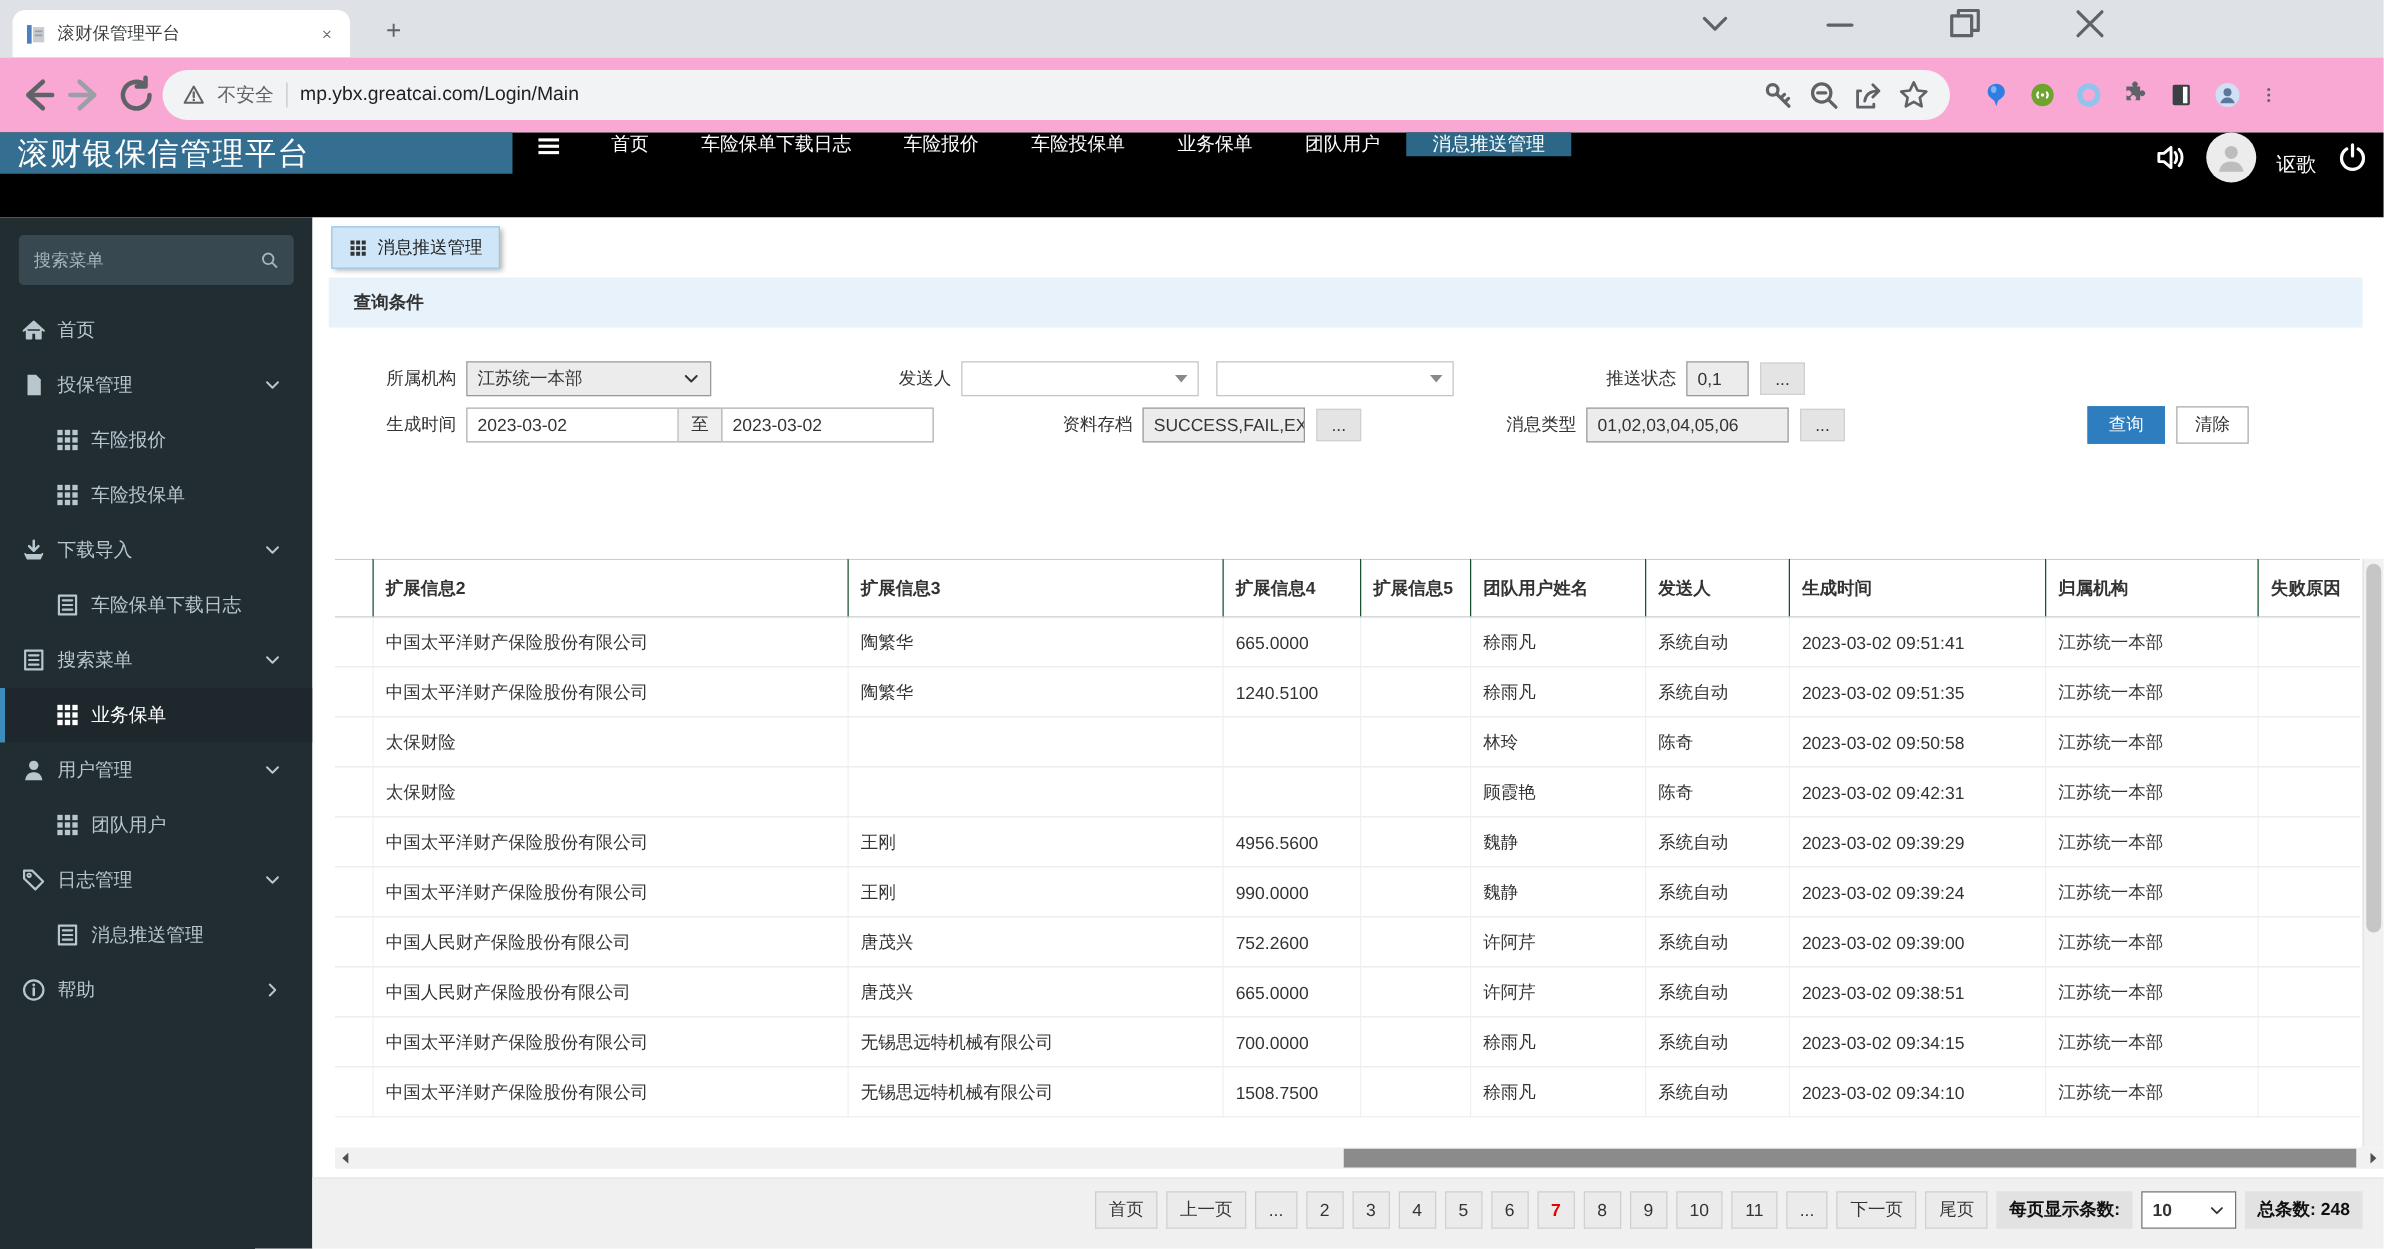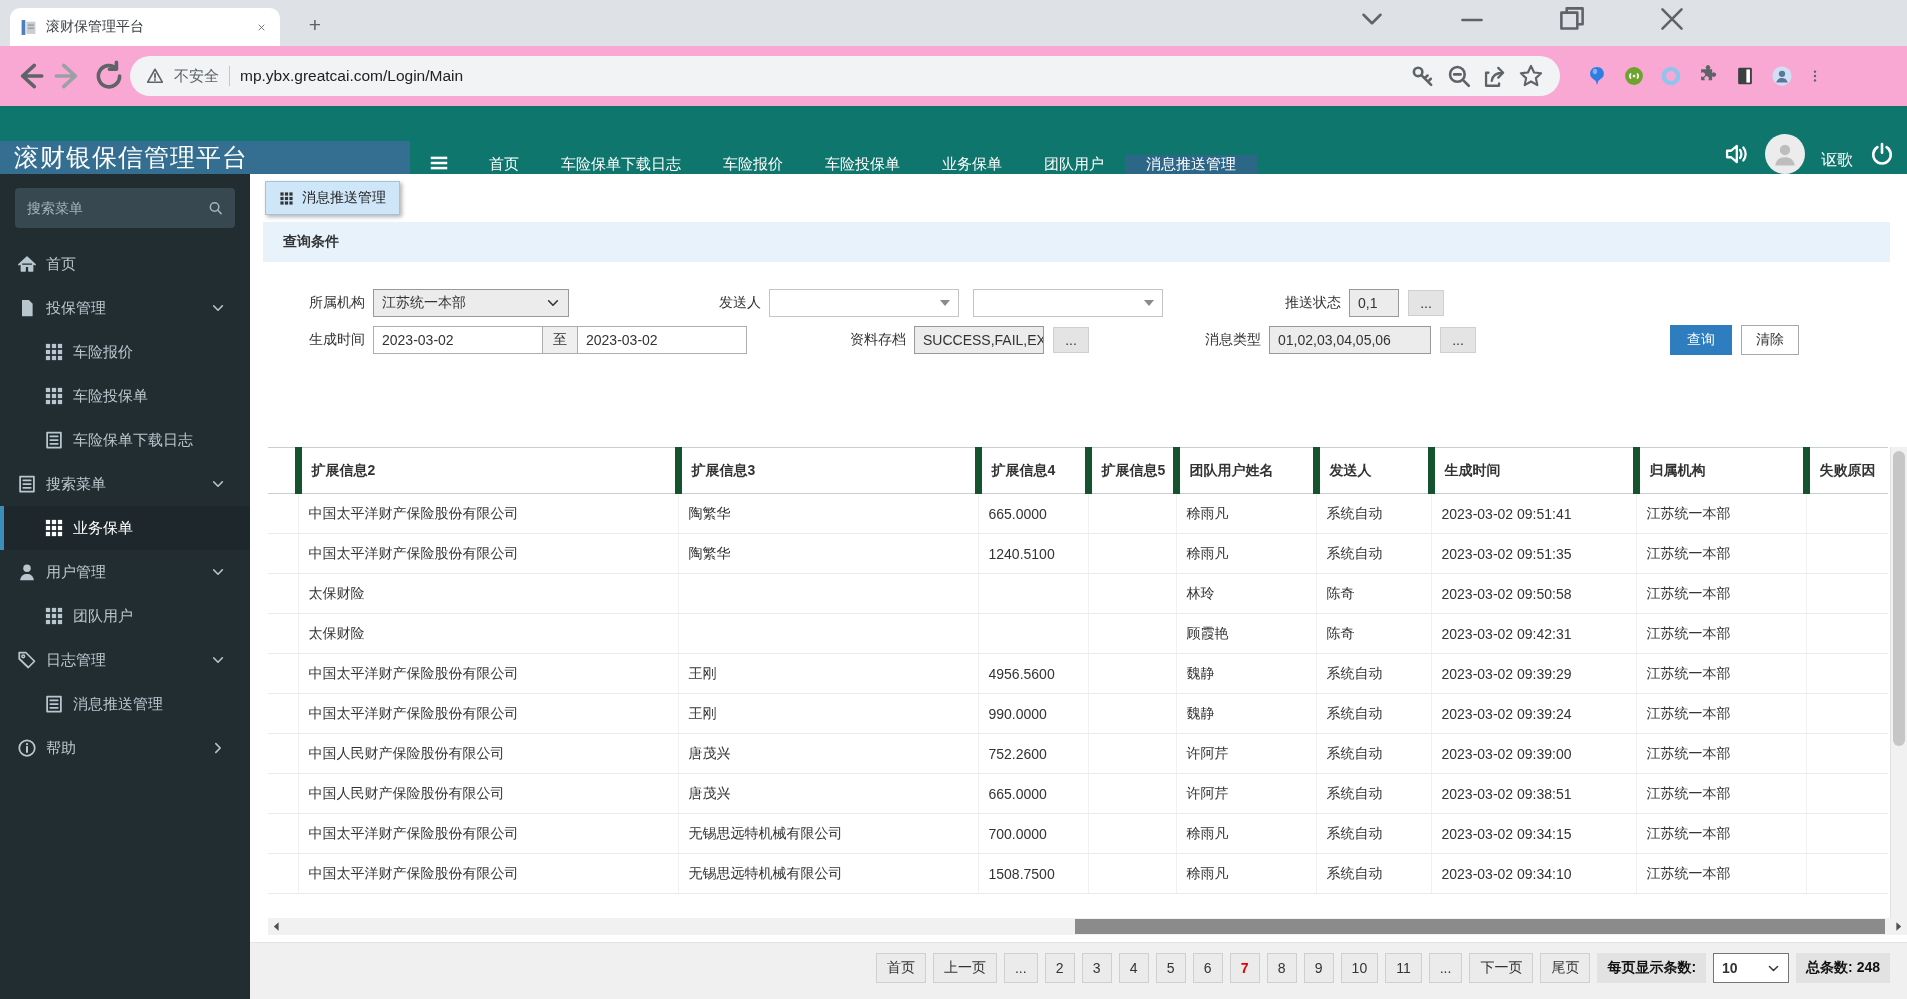--- a/index.html
+++ b/index.html
@@ -23,21 +23,21 @@
   .nav-ic{position:absolute;top:13px;width:34px;height:34px;color:#5f6368;cursor:pointer;}
   .url-box{position:absolute;left:130px;top:10px;width:1430px;height:40px;background:#f1f3f4;border-radius:20px;display:flex;align-items:center;padding:0 16px;gap:10px;}
   .sec-text{font-size:15px;color:#5f6368;}
   .url-divider{width:1px;height:20px;background:#c4c7ca;}
   .url-text{font-size:15.5px;color:#202124;flex:1;}
   .omni-ic{width:26px;height:26px;color:#5f6368;cursor:pointer;}
   .ext-row{position:absolute;left:1586px;top:10px;height:40px;display:flex;align-items:center;gap:15px;}
   .ext-row .ic{width:22px;height:22px;cursor:pointer;}
 
   
-  .app-header{position:absolute;top:106px;left:0;right:0;height:68px;background:#0f766e;display:flex;align-items:flex-end;color:#fff;}
+  .app-header{position:absolute;top:106px;left:0;right:0;height:68px;background:#000000;display:flex;align-items:flex-start;color:#fff;}
   .brand{width:410px;background:#346e90;display:flex;align-items:center;padding-left:14px;font-size:25px;letter-spacing:1px;white-space:nowrap;}
   .nav-toggle{width:58px;display:flex;align-items:center;justify-content:center;cursor:pointer;}
   .top-nav{display:flex;align-items:stretch;}
   .top-nav .tn-item{display:flex;align-items:center;padding:0 21px;font-size:15px;cursor:pointer;white-space:nowrap;}
   .top-nav .tn-item.active{background:#2d6787;}
   .header-right{margin-left:auto;display:flex;align-items:center;gap:16px;padding-right:12px;}
   .hdr-ic{width:26px;height:26px;color:#fff;cursor:pointer;}
   .avatar{width:40px;height:40px;border-radius:50%;background:#ececec;display:flex;align-items:center;justify-content:center;overflow:hidden;cursor:pointer;}
   .username{font-size:16px;cursor:pointer;margin-top:12px;}
 
@@ -71,21 +71,21 @@
   .combo{justify-content:space-between;cursor:pointer;}
   .combo .caret{width:0;height:0;border-left:5px solid transparent;border-right:5px solid transparent;border-top:6px solid #8a8a8a;margin-left:6px;}
   .zhi{width:34px;height:28px;background:#efefef;border:1px solid #abadb3;border-left:none;border-right:none;display:flex;align-items:center;justify-content:center;font-size:14px;}
   .more-btn{width:36px;height:26px;background:#e4e4e4;border:1px solid #cfcfcf;margin-left:9px;display:flex;align-items:center;justify-content:center;font-size:14px;color:#333;cursor:pointer;line-height:0;}
   .btn-query{width:62px;height:30px;background:#2d7dbf;color:#fff;border:1px solid #2d7dbf;font-size:14px;display:flex;align-items:center;justify-content:center;cursor:pointer;margin-left:auto;}
   .btn-clear{width:58px;height:30px;background:#fff;color:#333;border:1px solid #a9a9a9;font-size:14px;display:flex;align-items:center;justify-content:center;cursor:pointer;margin-left:9px;margin-right:80px;}
 
   
   .table-wrap{position:absolute;left:18px;top:273px;width:1622px;height:447px;overflow:hidden;}
   table{border-collapse:collapse;table-layout:fixed;width:1620px;font-size:14px;color:#333;}
-  th{font-weight:700;text-align:left;padding:0 10px;height:46px;border-top:1px solid #c9ced4;border-bottom:1px solid #c9ced4;border-right:7px solid #14532d;white-space:nowrap;overflow:hidden;}
+  th{font-weight:700;text-align:left;padding:0 10px;height:46px;border-top:1px solid #c9ced4;border-bottom:1px solid #c9ced4;border-right:1px solid #14532d;white-space:nowrap;overflow:hidden;}
   td{padding:0 10px;height:40px;border-bottom:1px solid #e7eaee;border-right:1px solid #eef1f4;white-space:nowrap;overflow:hidden;}
   th:last-child,td:last-child{border-right:none;}
 
   
   .vscroll{position:absolute;left:1640px;top:273px;width:17px;height:471px;background:#f1f1f1;border-left:1px solid #e2e2e2;}
   .vthumb{position:absolute;left:2px;top:4px;width:12px;height:295px;background:#c6c6c6;border-radius:6px;cursor:pointer;}
   .hscroll{position:absolute;left:18px;top:744px;width:1639px;height:17px;background:#f1f1f1;}
   .harrow{position:absolute;top:0;width:17px;height:17px;display:flex;align-items:center;justify-content:center;color:#555;cursor:pointer;}
   .harrow.left{left:0;}
   .harrow.right{right:0;}
@@ -351,20 +351,34 @@
                 <rect x="1.5" y="6.3" width="3.4" height="3.4"></rect>
                 <rect x="6.3" y="6.3" width="3.4" height="3.4"></rect>
                 <rect x="11.1" y="6.3" width="3.4" height="3.4"></rect>
                 <rect x="1.5" y="11.1" width="3.4" height="3.4"></rect>
                 <rect x="6.3" y="11.1" width="3.4" height="3.4"></rect>
                 <rect x="11.1" y="11.1" width="3.4" height="3.4"></rect>
               </g>
             </svg>
           </span>
           <span>车险投保单</span>
+        </li>
+        <li class="side-item">
+          <span class="ic">
+            <svg width="100%" height="100%" viewBox="0 0 16 16" fill="none" stroke="currentColor" stroke-width="1.5" stroke-linecap="round" stroke-linejoin="round">
+              <path d="M8 2 V8 M5 5.5 L8 8.5 L11 5.5" stroke-width="1.6"></path>
+              <path d="M2.5 10.5 L4 13.5 H12 L13.5 10.5" fill="currentColor" stroke="currentColor" stroke-width="1.2"></path>
+            </svg>
+          </span>
+          <span>下载导入</span>
+          <span class="expand ic">
+            <svg width="100%" height="100%" viewBox="0 0 16 16" fill="none" stroke="currentColor" stroke-width="1.5" stroke-linecap="round" stroke-linejoin="round">
+              <path d="M3 5.5 L8 10.5 L13 5.5" stroke-width="1.8"></path>
+            </svg>
+          </span>
         </li>
         <li class="side-item sub">
           <span class="ic">
             <svg width="100%" height="100%" viewBox="0 0 16 16" fill="none" stroke="currentColor" stroke-width="1.5" stroke-linecap="round" stroke-linejoin="round">
               <rect x="2.5" y="2" width="11" height="12" stroke-width="1.4"></rect>
               <path d="M5 5 H11 M5 8 H11 M5 11 H11" stroke-width="1.4"></path>
             </svg>
           </span>
           <span>车险保单下载日志</span>
         </li>

